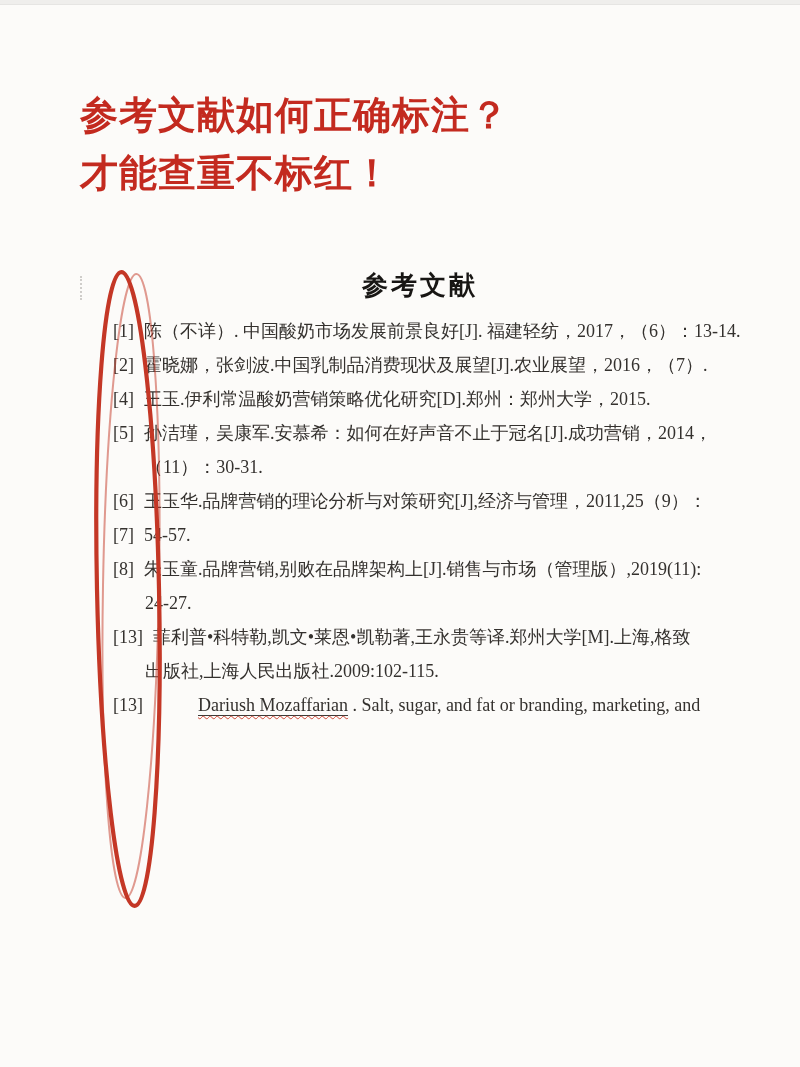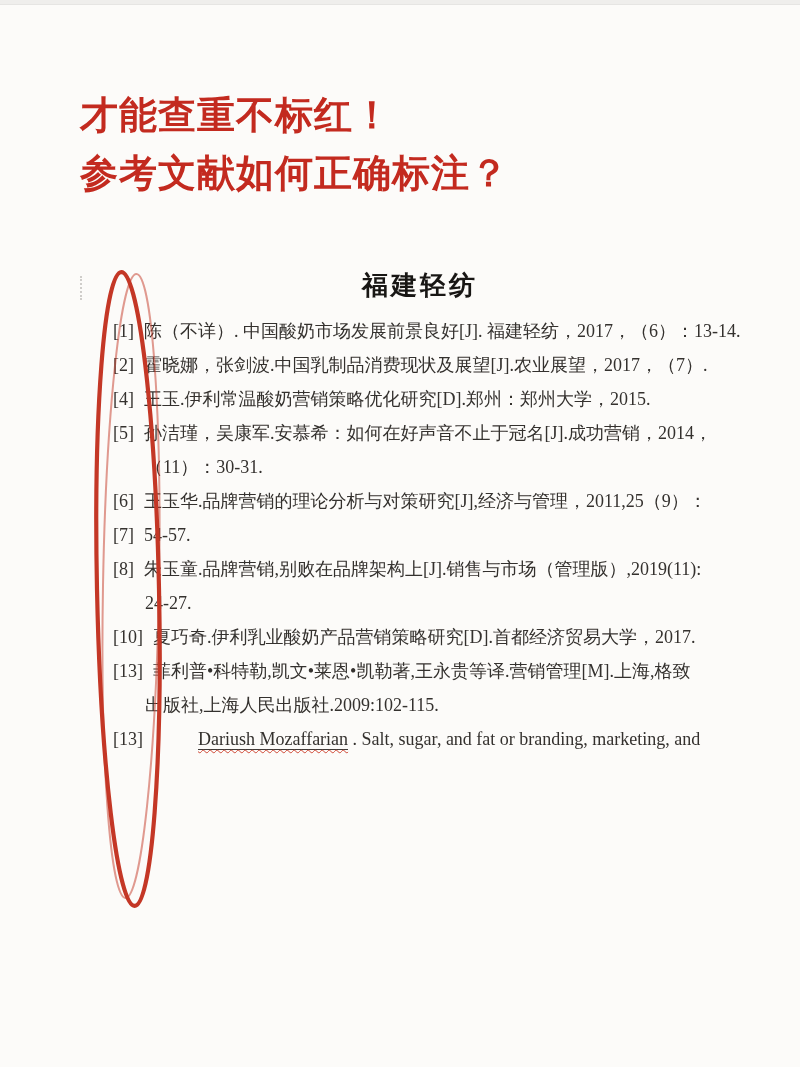--- a/index.html
+++ b/index.html
@@ -57,34 +57,34 @@
 </style>
 </head>
 <body>
 
 <div class="page">
 
   <div class="top-strip"></div>
   <div class="cursor-artifact"></div>
 
   <div class="banner">
+    <div>参考文献如何正确标注？</div>
     <div>才能查重不标红！</div>
-    <div>参考文献如何正确标注？</div>
   </div>
 
-  <div class="doc-heading">福建轻纺</div>
+  <div class="doc-heading">参考文献</div>
 
   <div class="ref-list">
 
     <div class="ref">
       <span class="num">[1]</span><span class="txt">陈（不详）. 中国酸奶市场发展前景良好[J]. 福建轻纺，2017，（6）：13-14.</span>
     </div>
 
     <div class="ref">
-      <span class="num">[2]</span><span class="txt">霍晓娜，张剑波.中国乳制品消费现状及展望[J].农业展望，2017，（7）.</span>
+      <span class="num">[2]</span><span class="txt">霍晓娜，张剑波.中国乳制品消费现状及展望[J].农业展望，2016，（7）.</span>
     </div>
 
 
     <div class="ref">
       <span class="num">[4]</span><span class="txt">王玉.伊利常温酸奶营销策略优化研究[D].郑州：郑州大学，2015.</span>
     </div>
 
     <div class="ref">
       <span class="num">[5]</span><span class="txt">孙洁瑾，吴康军.安慕希：如何在好声音不止于冠名[J].成功营销，2014，</span>
       <div class="cont">（11）：30-31.</div>
@@ -97,27 +97,24 @@
     <div class="ref">
       <span class="num">[7]</span><span class="txt">54-57.</span>
     </div>
 
     <div class="ref">
       <span class="num">[8]</span><span class="txt">朱玉童.品牌营销,别败在品牌架构上[J].销售与市场（管理版）,2019(11):</span>
       <div class="cont">24-27.</div>
     </div>
 
 
-    <div class="ref">
-      <span class="num">[10]</span><span class="txt">夏巧奇.伊利乳业酸奶产品营销策略研究[D].首都经济贸易大学，2017.</span>
-    </div>
 
 
     <div class="ref">
-      <span class="num">[13]</span><span class="txt">菲利普•科特勒,凯文•莱恩•凯勒著,王永贵等译.营销管理[M].上海,格致</span>
+      <span class="num">[13]</span><span class="txt">菲利普•科特勒,凯文•莱恩•凯勒著,王永贵等译.郑州大学[M].上海,格致</span>
       <div class="cont">出版社,上海人民出版社.2009:102-115.</div>
     </div>
 
     <div class="ref">
       <span class="num">[13]</span><span class="txt"><span class="u-solid"><span class="u-wavy">Dariush Mozaffarian</span></span><span> . Salt, sugar, and fat or branding, marketing, and</span></span>
     </div>
 
   </div>
 
   <svg class="circle-annot" width="84" height="652" viewBox="0 0 84 652">

